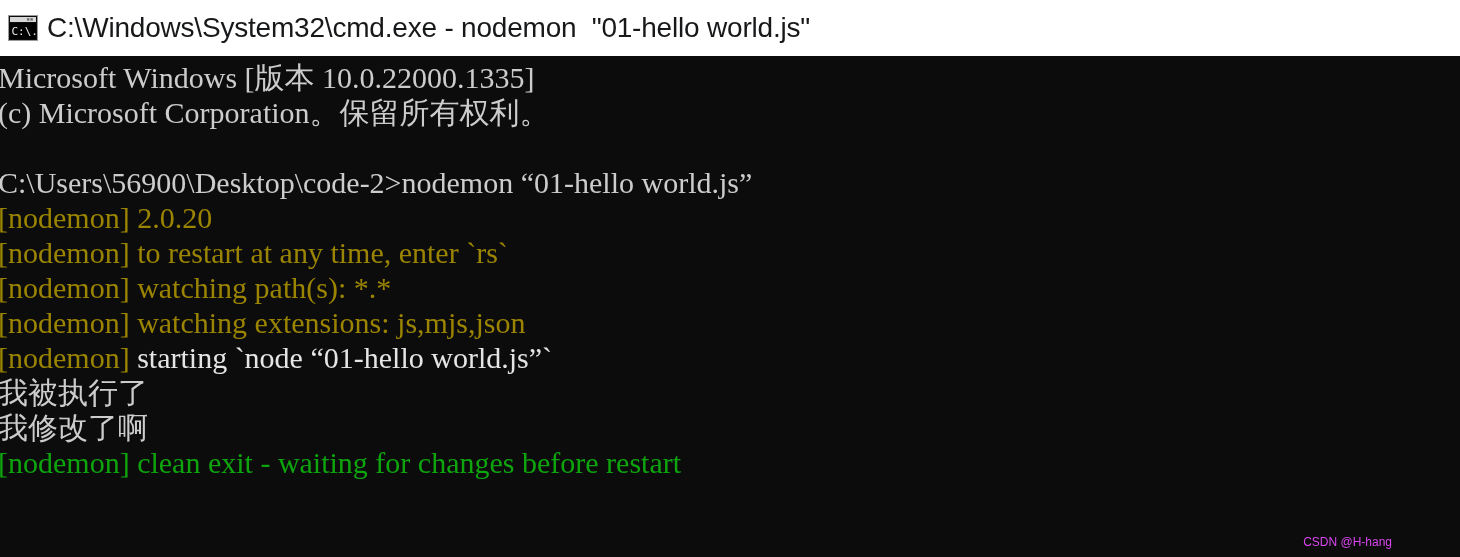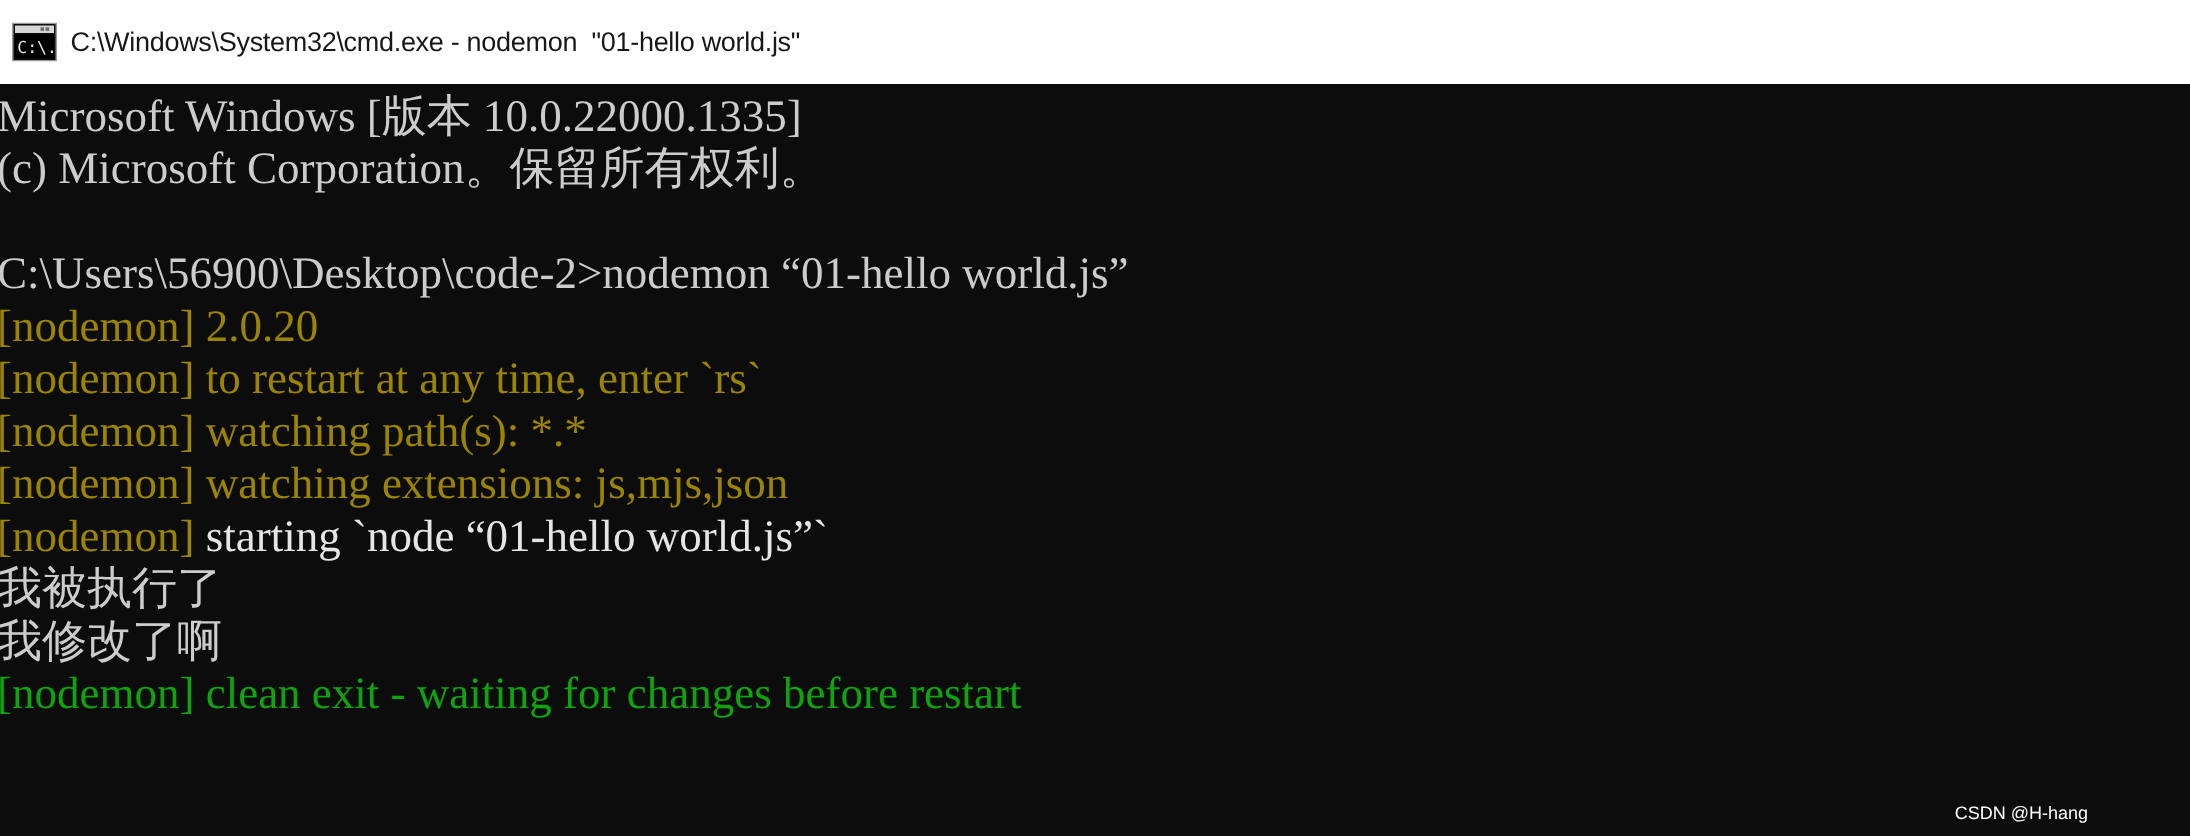--- a/index.html
+++ b/index.html
@@ -28,21 +28,21 @@
   }
   #titlebar-icon {
     width: 30px;
     height: 26px;
     margin-right: 9px;
     flex: 0 0 auto;
     position: relative;
   }
   #title-text {
     font-family: "Liberation Sans", "DejaVu Sans", sans-serif;
-    font-size: 18px;
+    font-size: 28px;
     color: #17181a;
     white-space: pre;
     letter-spacing: -0.2px;
     line-height: 30px;
   }
 
   
   #console {
     position: absolute;
     left: 0; top: 56px;
@@ -70,21 +70,21 @@
   .c-green  { color: #0ea40e; }
   .seg { white-space: pre; }
 
   
   #watermark {
     position: absolute;
     right: 8px;
     bottom: 8px;
     font-family: "Liberation Sans", "DejaVu Sans", sans-serif;
     font-size: 12px;
-    color: #ffffff;
+    color: #d946ef;
     white-space: pre;
   }
 </style>
 </head>
 <body>
 
 <div id="titlebar" style="background: rgb(255, 255, 255);">
   <span id="titlebar-icon">
     <svg width="30" height="26" viewBox="0 0 30 26" xmlns="http://www.w3.org/2000/svg">
       <rect x="0.5" y="0.5" width="29" height="25" fill="#0c0c0c" stroke="#9a9a9a" stroke-width="1"></rect>

